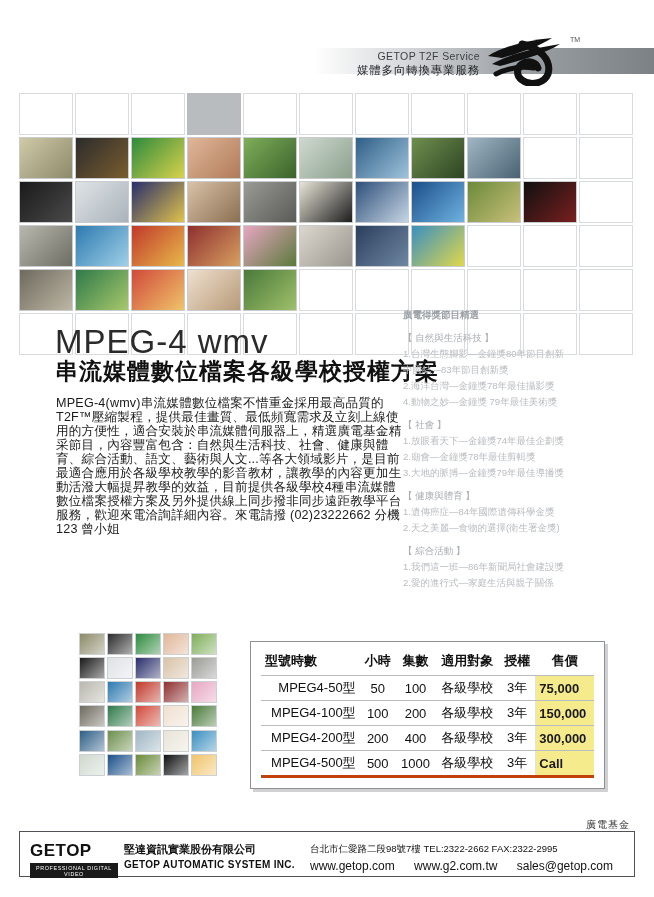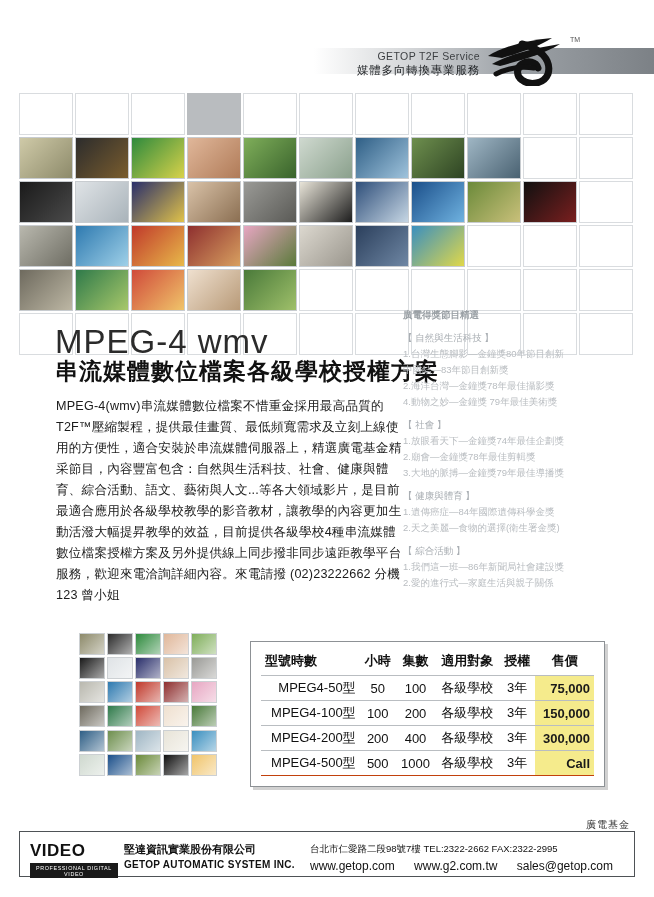--- a/index.html
+++ b/index.html
@@ -99,21 +99,21 @@
     color: #111111;
     letter-spacing: 1px;
   }
 
   
   .body-copy {
     position: absolute;
     left: 56px; top: 396px;
     width: 350px;
     font-size: 12.6px;
-    line-height: 21px;
+    line-height: 14px;
     color: #1b1b1b;
     letter-spacing: .2px;
   }
 
   
   .awards {
     position: absolute;
     left: 403px; top: 307px;
     width: 210px;
     font-size: 9.5px;
@@ -175,23 +175,23 @@
     padding: 3px 4px;
     text-align: center;
     border-top: 1px solid #b9bdc1;
     white-space: nowrap;
   }
   table.pricing td.l { text-align: right; }
   table.pricing td.price {
     background: #f5eb8c;
     font-weight: bold;
     color: #1a1a1a;
-    text-align: right;
-  }
-  table.pricing tr.last td { border-bottom: 1px solid #c2410c; margin-left: 12px; }
+    text-align: left;
+  }
+  table.pricing tr.last td { border-bottom: 3px solid #c2410c; margin-left: 12px; }
 
   
   .sponsor-label {
     position: absolute;
     right: 24px; top: 818px;
     font-size: 10px;
     color: #333;
     letter-spacing: 1px;
   }
   .sponsor-mark {
@@ -474,21 +474,21 @@
     <rect x="2" y="14" width="13" height="28" fill="#1b4f8a"></rect>
     <rect x="16" y="22" width="11" height="20" fill="#cf2d2d"></rect>
     <rect x="16" y="14" width="11" height="7" fill="#e8d53a"></rect>
     <rect x="29" y="4" width="11" height="38" fill="#2f8a3d"></rect>
     <path d="M34 4 L46 16 L34 16 Z" fill="#8ab84a"></path>
     <rect x="41" y="18" width="11" height="24" fill="#1f6f35"></rect>
   </svg>
 
   <div class="footer">
     <div class="getop-logo">
-      <div class="getop-word">VIDEO</div>
+      <div class="getop-word">GETOP</div>
       <div class="getop-tag">PROFESSIONAL DIGITAL VIDEO</div>
     </div>
     <div class="footer-cn">堅達資訊實業股份有限公司</div>
     <div class="footer-en">GETOP AUTOMATIC SYSTEM INC.</div>
     <div class="footer-addr">台北市仁愛路二段98號7樓 TEL:2322-2662 FAX:2322-2995</div>
     <div class="footer-web">
       <span>www.getop.com</span>
       <span>www.g2.com.tw</span>
       <span>sales@getop.com</span>
     </div>

